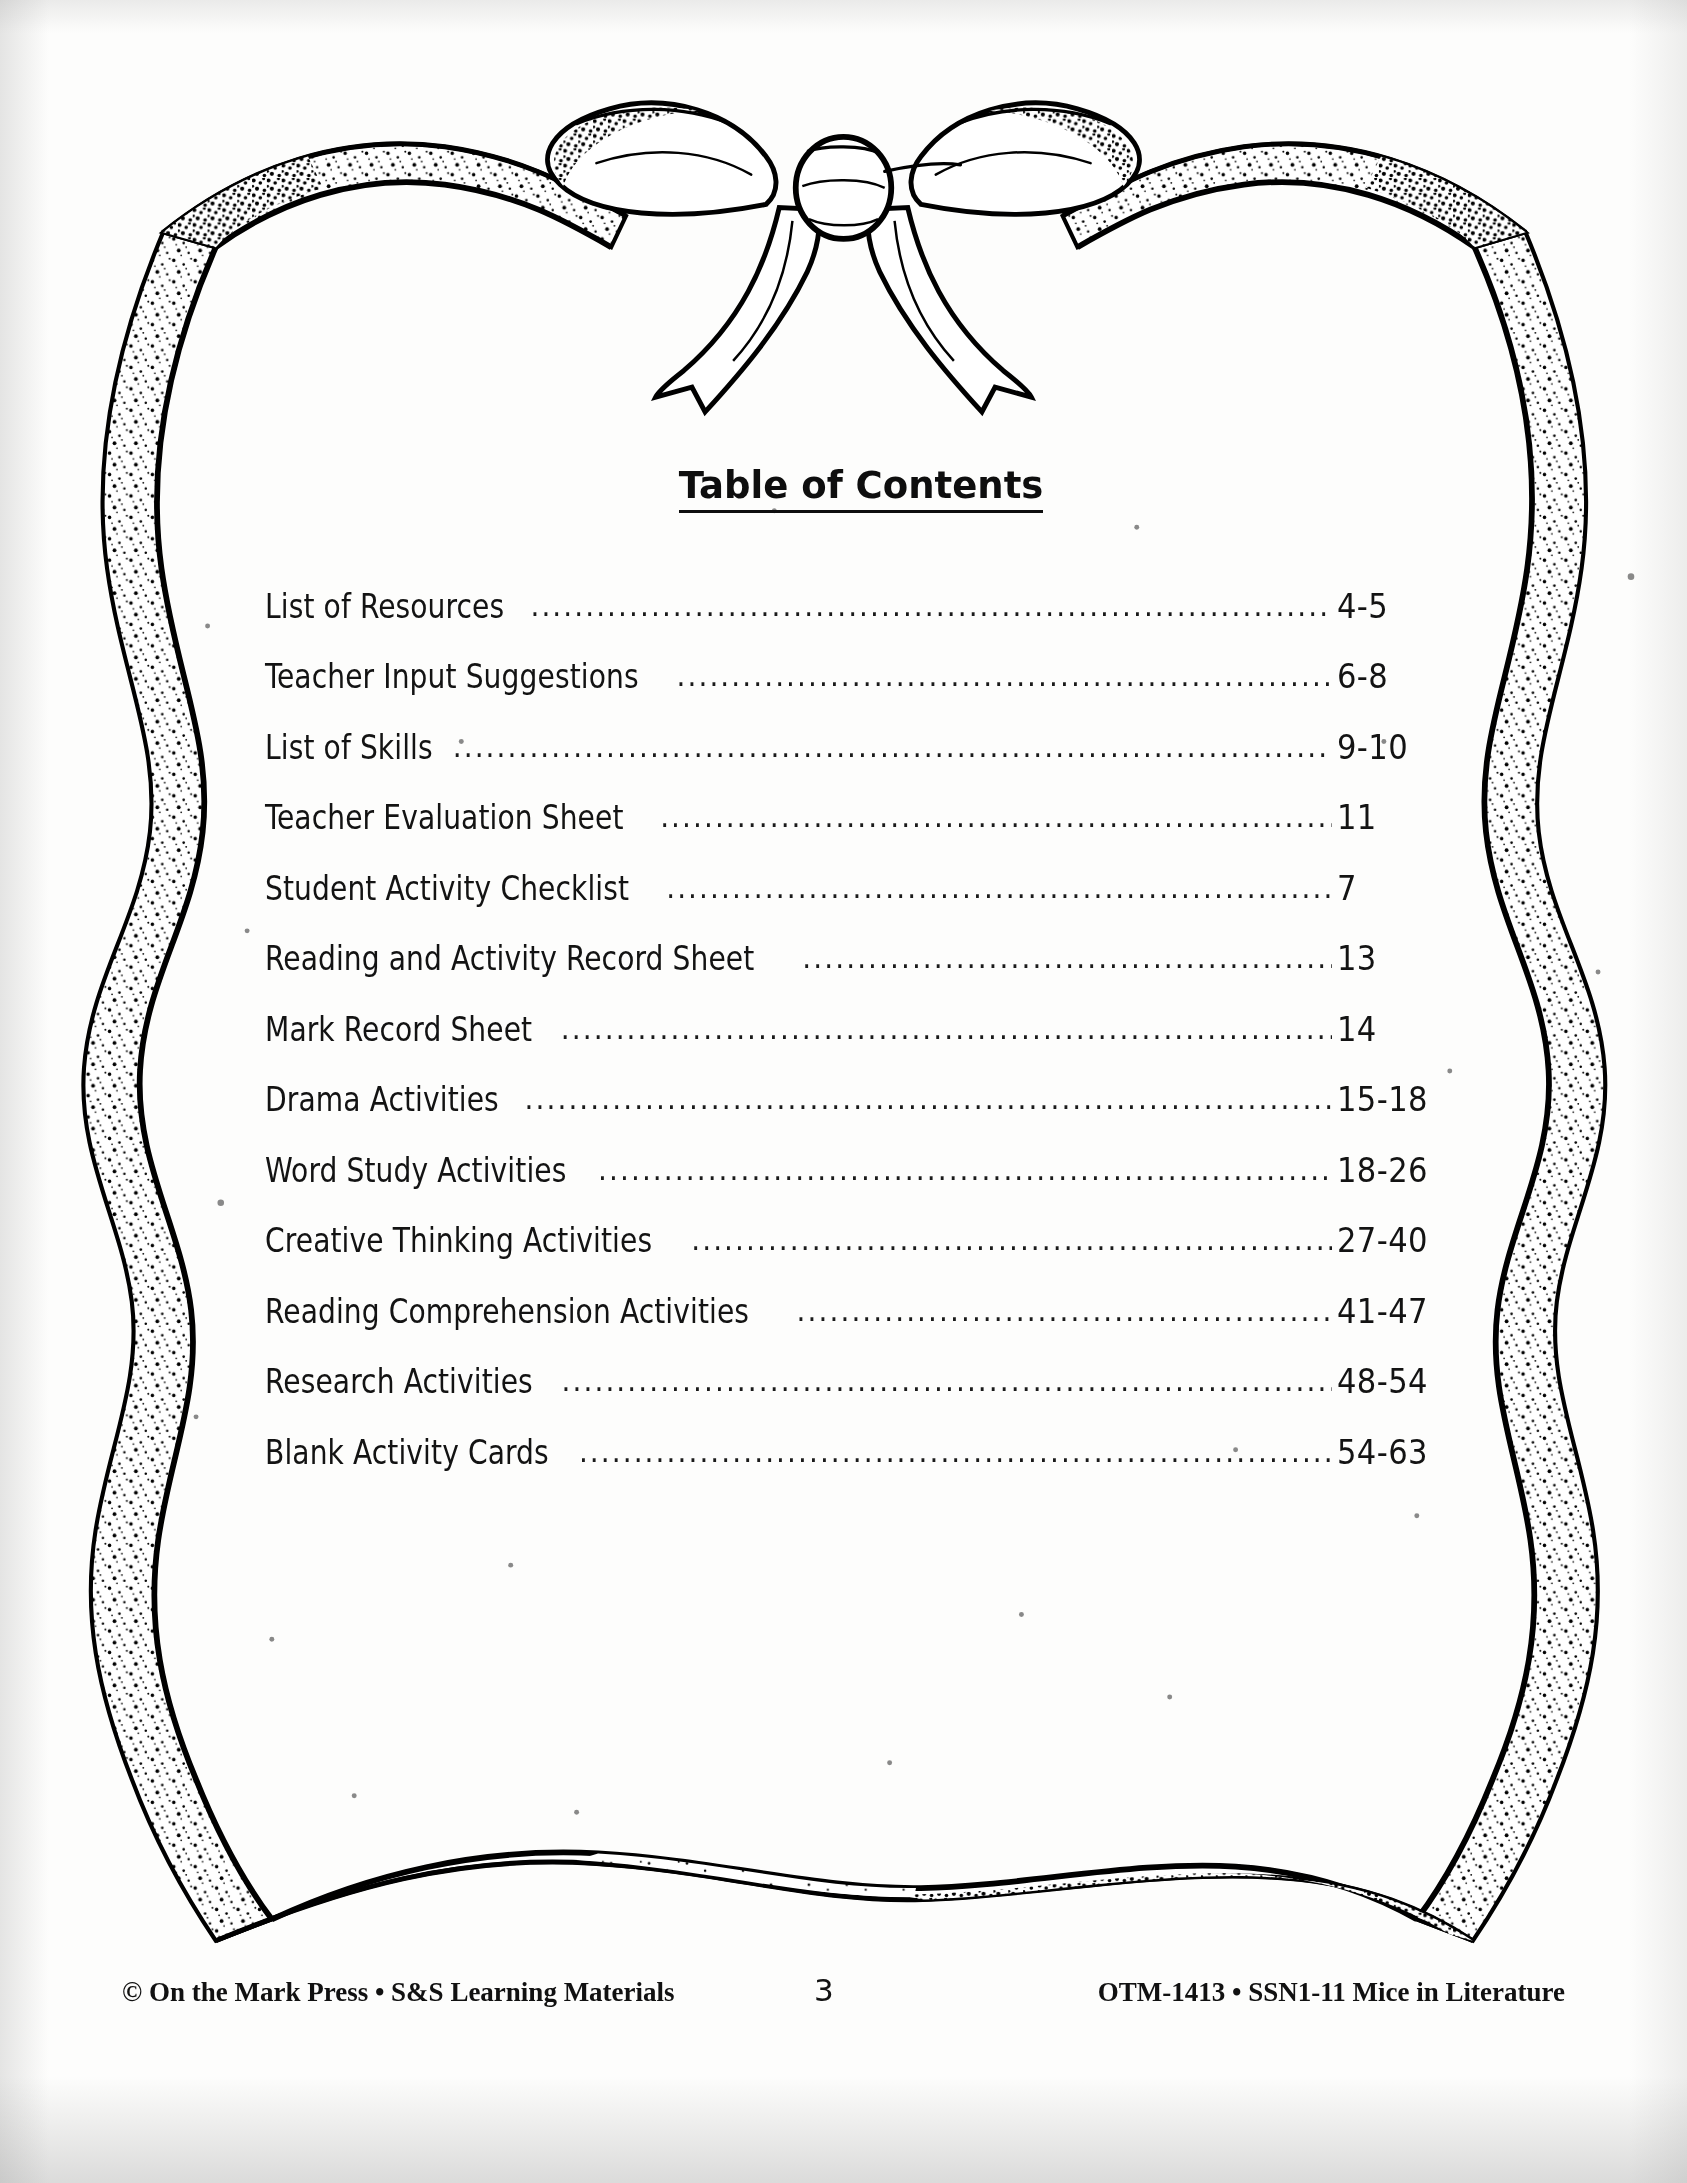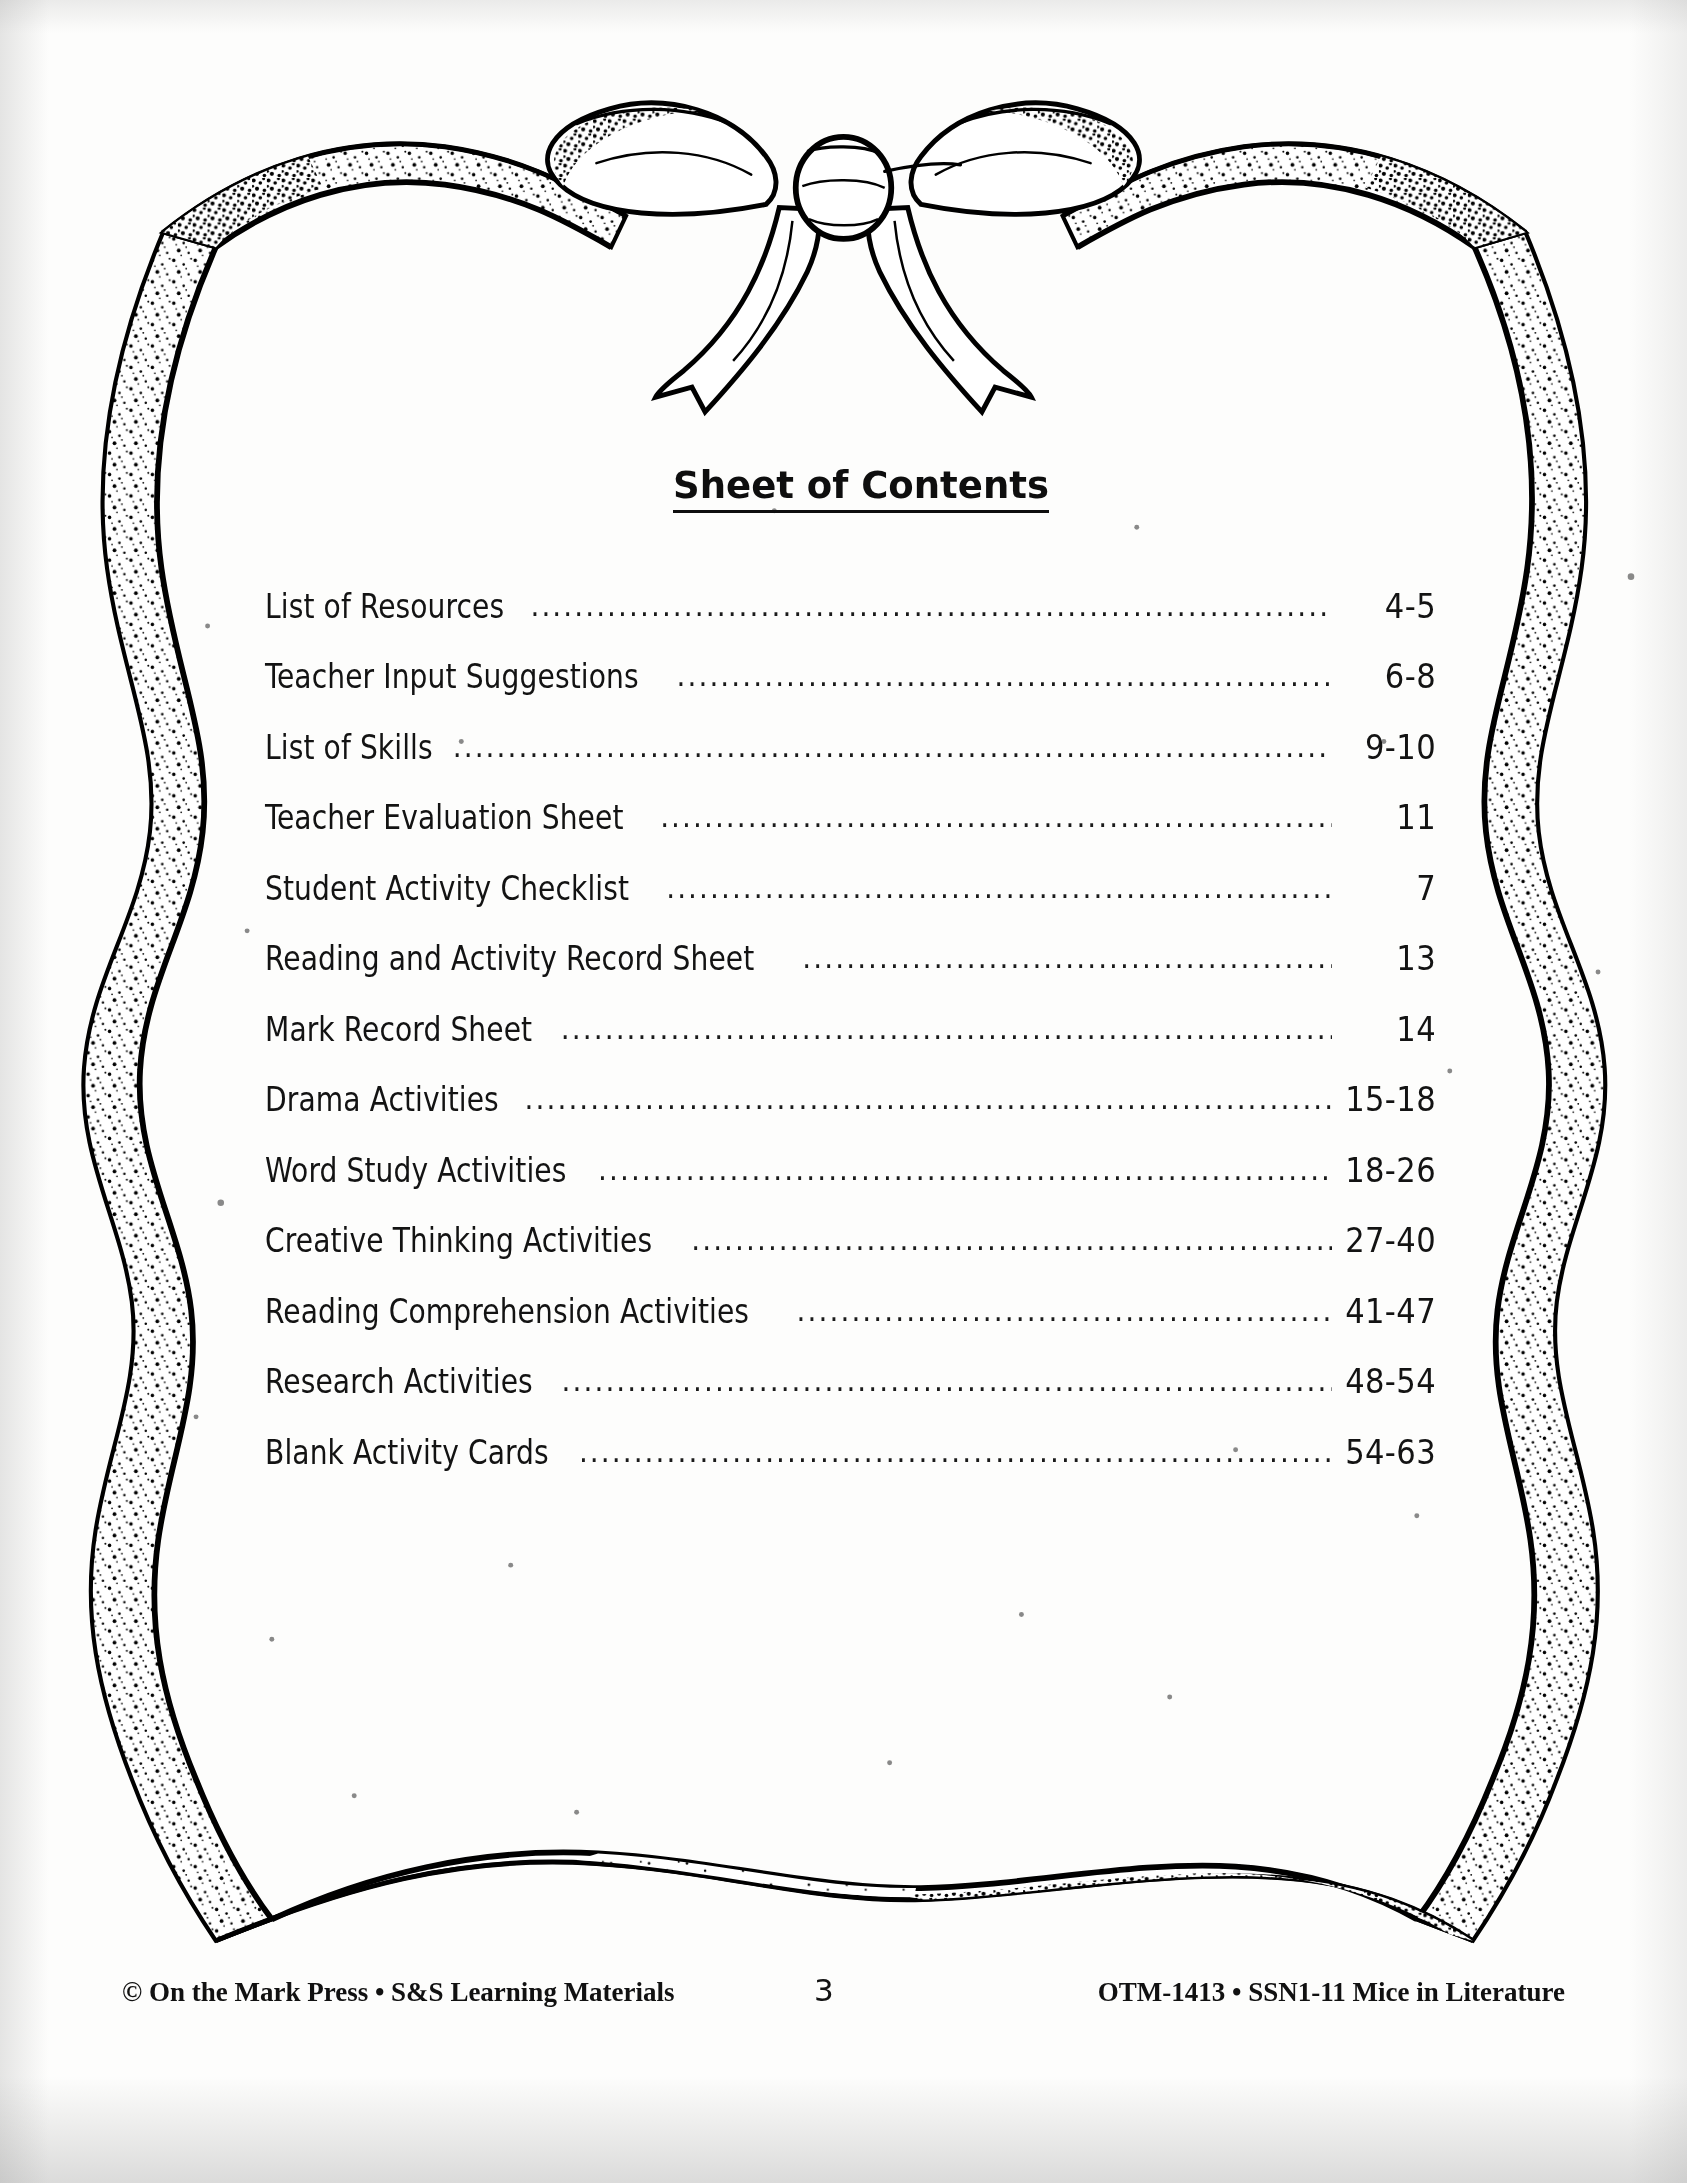--- a/index.html
+++ b/index.html
@@ -124,21 +124,21 @@
     overflow: hidden;
     margin: 0 5px 0 5px;
     font-size: 31px;
     letter-spacing: 2.1px;
     color: #1a1a1a;
     position: relative;
     top: -1.6px;
   }
   .toc-page {
     flex: 0 0 auto;
-    text-align: right;
+    text-align: left;
     min-width: 99px;
     letter-spacing: 0.4px;
   }
 
   
   #footer {
     position: absolute;
     left: 0;
     top: 1977px;
     width: 1687px;
@@ -380,21 +380,21 @@
       <circle cx="1500" cy="1760" r="3"></circle>
       <circle cx="620" cy="1900" r="3"></circle>
       <circle cx="1240" cy="1960" r="3"></circle>
     </g>
   </svg>
 
   <div id="content">
 
 
     <div id="toc-heading-wrap">
-      <span id="toc-heading">Sheet of Contents</span>
+      <span id="toc-heading">Table of Contents</span>
     </div>
 
     <ul id="toc-list">
         <li class="toc-row">
           <span class="toc-title">List of Resources</span>
           <span class="toc-dots">..............................................................................................</span>
           <span class="toc-page">4-5</span>
         </li>
         <li class="toc-row">
           <span class="toc-title">Teacher Input Suggestions</span>

